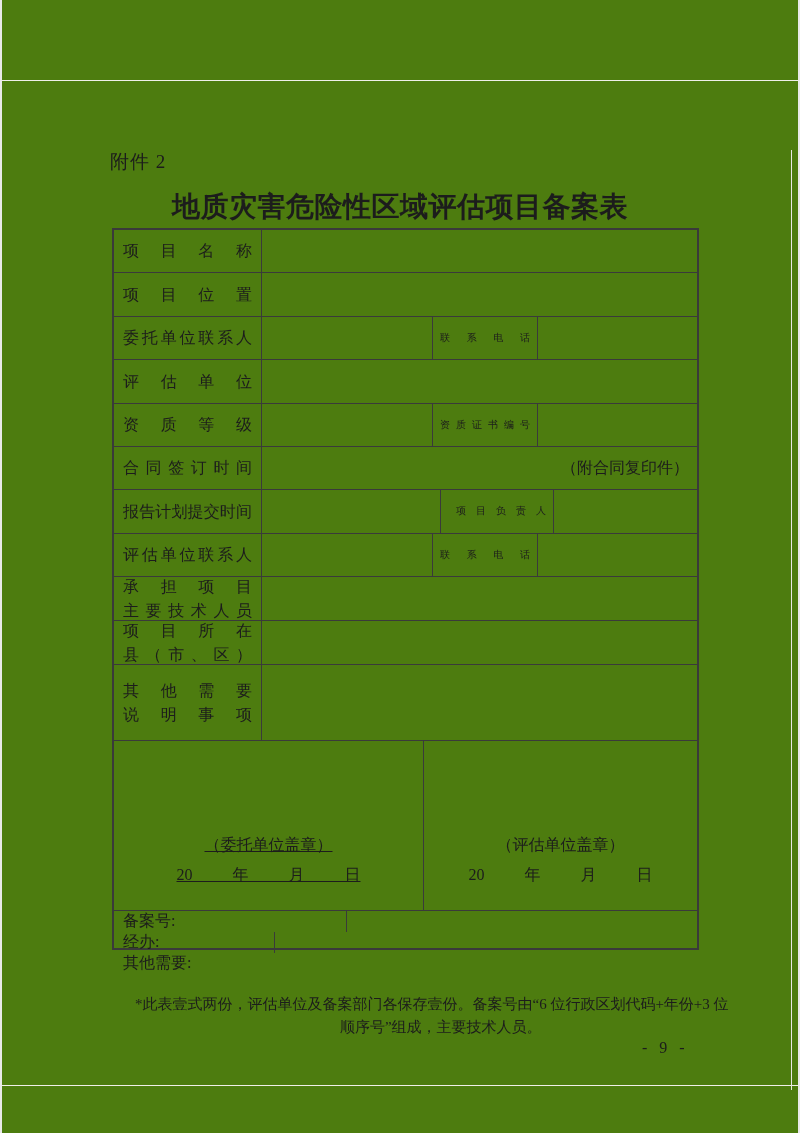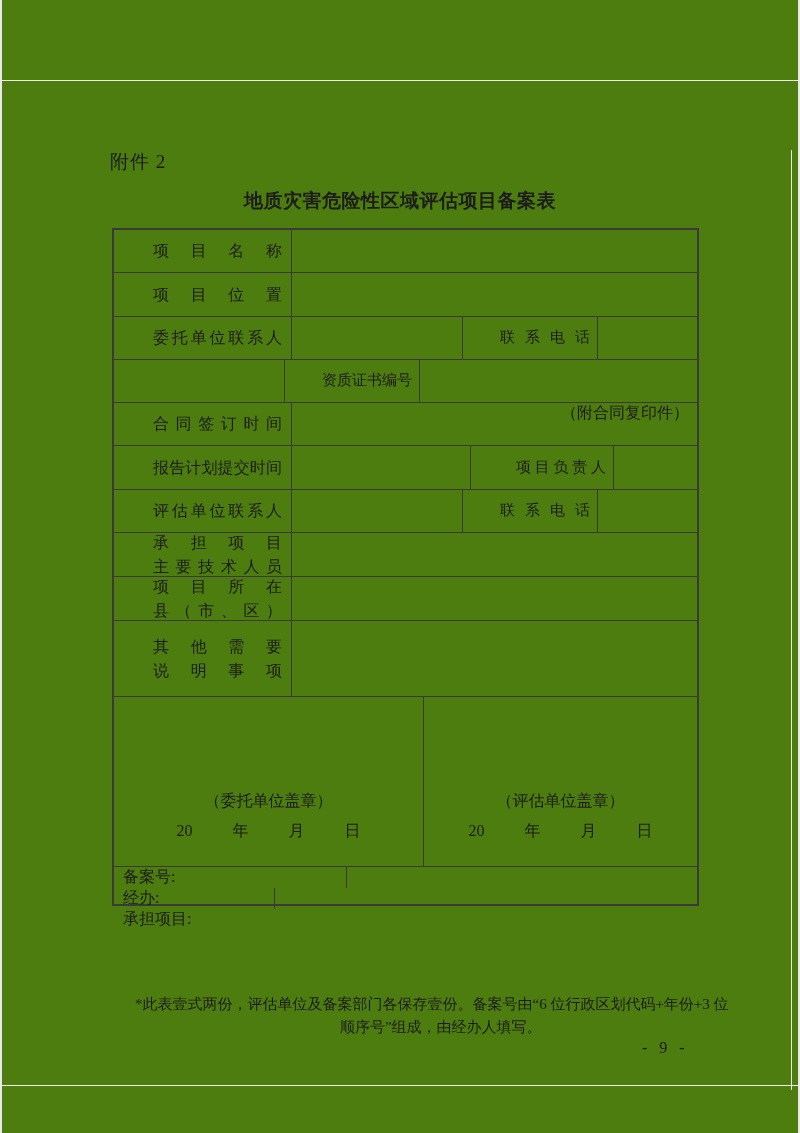--- a/index.html
+++ b/index.html
@@ -13,21 +13,21 @@
     overflow:hidden;
   }
   
   .scan-line-top{position:absolute;left:0;top:80px;width:100%;height:1px;background:#efefe9;}
   .scan-line-bottom{position:absolute;left:0;top:1085px;width:100%;height:1px;background:#f0efe9;}
   .scan-line-right{position:absolute;left:789px;top:150px;height:940px;width:1px;background:#e9e9e4;}
 
   .attachment{position:absolute;left:108px;top:149px;font-size:19px;letter-spacing:1px;}
   .doc-title{
     position:absolute;left:0;top:188px;width:100%;
-    text-align:center;font-size:19px;font-weight:bold;
+    text-align:center;font-size:28px;font-weight:bold;
     font-family:"Liberation Sans","DejaVu Sans",sans-serif;
     letter-spacing:0.5px;
   }
 
   .form-table{
     position:absolute;left:110px;top:228px;width:587px;
     border:2px solid #3a3a3a;box-sizing:border-box;
     font-size:16px;
   }
   .row{display:flex;border-bottom:1px solid #3a3a3a;box-sizing:border-box;}
@@ -40,32 +40,32 @@
   .c3{width:105px;flex:none;}
   .c4{flex:1;}
   .cspan{flex:1;}
 
   .h43{height:43px;}
   .h44{height:44px;gap:8px;}
   .h76{height:76px;}
   .h170{height:170px;}
   .h37{height:37px;flex-direction:column;}
 
-  .label-cell{display:flex;flex-direction:column;justify-content:center;padding:0 9px;margin-left:30px;}
-  .mid-label{padding:0 7px;font-size:15px;align-items:flex-end;}
+  .label-cell{display:flex;flex-direction:column;justify-content:center;padding:0 9px;}
+  .mid-label{padding:0 7px;font-size:10px;align-items:flex-end;}
   .spread{
     width:100%;
     text-align:justify;
     text-align-last:justify;
     text-justify:inter-ideograph;
     line-height:1.45;
   }
-  .note-cell{display:flex;justify-content:flex-end;padding-right:8px;}
-
-  .stamp-left{width:310px;flex:none;}
+  .note-cell{display:flex;align-items:center;justify-content:flex-end;padding-right:8px;}
+
+  .stamp-left{width:310px;flex:none;text-decoration:underline;}
   .stamp-right{flex:1;}
   .stamp-cell{display:flex;flex-direction:column;justify-content:flex-end;align-items:center;padding-bottom:20px;}
   .stamp-note{line-height:30px;}
   .stamp-date{line-height:30px;word-spacing:36px;}
 
   .b1{width:233px;flex:none;}
   .b2{width:161px;flex:none;}
   .b3{flex:1;}
   .bottom-cell{display:flex;align-items:center;padding-left:9px;}
 
@@ -108,22 +108,31 @@
       <div class="cell c1 label-cell">
         <div class="spread">委托单位联系人</div>
       </div>
       <div class="cell c2"></div>
       <div class="cell c3 label-cell mid-label">
         <div class="spread">联系电话</div>
       </div>
       <div class="cell c4"></div>
     </div>
 
-
-    <div class="row h43">
+    <div class="row h44">
+      <div class="cell c1 label-cell">
+        <div class="spread">评估单位</div>
+      </div>
+      <div class="cell cspan"></div>
+    </div>
+
+    <div class="row h43">
+      <div class="cell c1 label-cell">
+        <div class="spread">资质等级</div>
+      </div>
       <div class="cell c2"></div>
       <div class="cell c3 label-cell mid-label">
         <div class="spread">资质证书编号</div>
       </div>
       <div class="cell c4"></div>
     </div>
 
     <div class="row h43">
       <div class="cell c1 label-cell">
         <div class="spread">合同签订时间</div>
@@ -191,26 +200,26 @@
     </div>
 
     <div class="row h37">
       <div class="cell b1 bottom-cell">
         <span>备案号:</span>
       </div>
       <div class="cell b2 bottom-cell">
         <span>经办:</span>
       </div>
       <div class="cell b3 bottom-cell">
-        <span>承担项目:</span>
+        <span>其他需要:</span>
       </div>
     </div>
 
   </div>
 
   <div class="footnote">
     <div class="fline">*此表壹式两份，评估单位及备案部门各保存壹份。备案号由“6 位行政区划代码+年份+3 位</div>
-    <div class="fline fline2">顺序号”组成，由经办人填写。</div>
+    <div class="fline fline2">顺序号”组成，主要技术人员。</div>
   </div>
 
   <div class="page-number">- 9 -</div>
 
 </div>
 
 </body></html>

